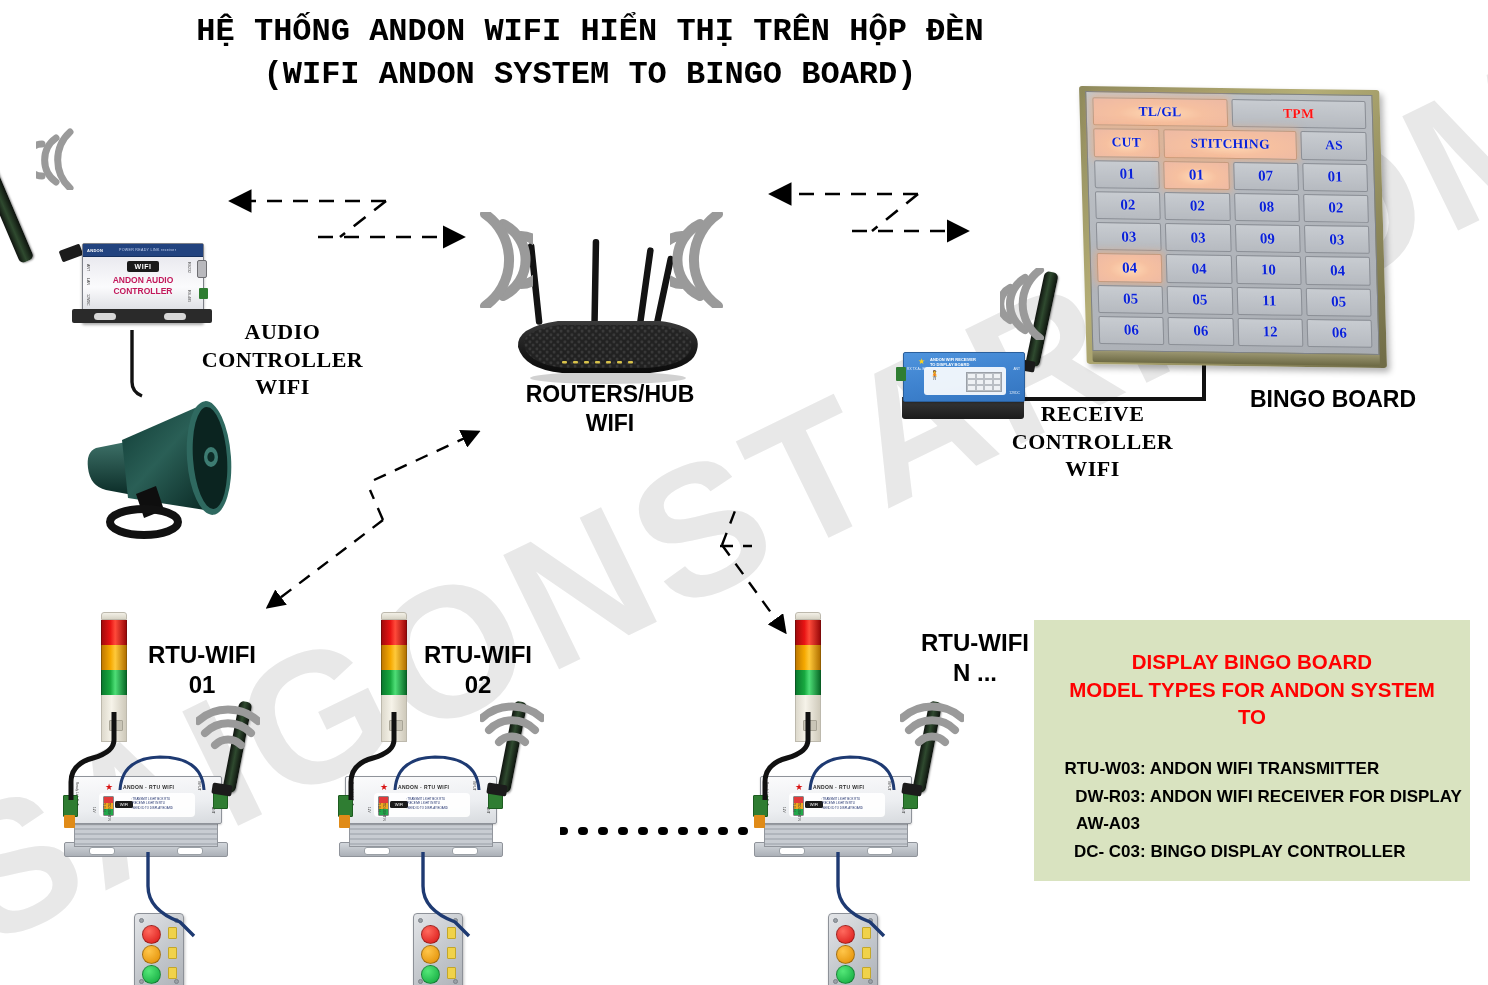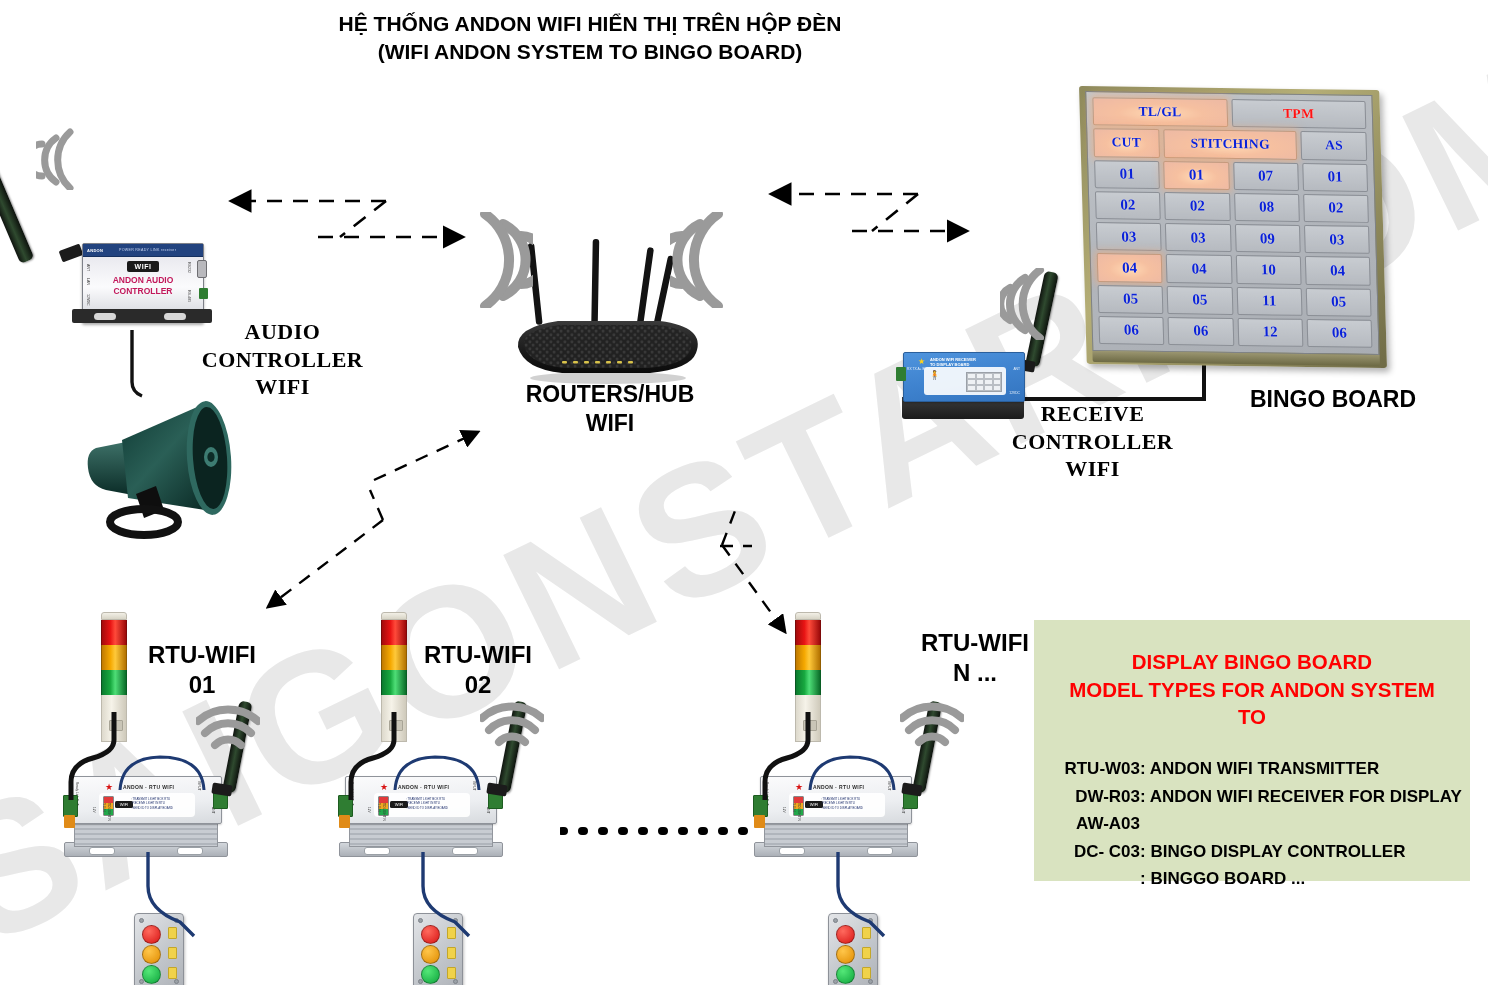--- a/index.html
+++ b/index.html
@@ -11,22 +11,22 @@
   #watermark{
     position:absolute;left:60px;top:120px;width:1400px;height:760px;
     display:flex;align-items:center;justify-content:center;
     font-family:"Liberation Sans",sans-serif;font-weight:700;
     font-size:185px;letter-spacing:6px;color:#e8e8e8;
     transform:rotate(-26deg);white-space:nowrap;z-index:0;user-select:none;
   }
 
   
   #title{left:0;top:10px;width:1180px;text-align:center;z-index:6;}
-  #title .line{font-weight:700;font-size:21px;color:#000;line-height:1.35;
-               font-family:Liberation Sans, sans-serif;}
+  #title .line{font-weight:700;font-size:32px;color:#000;line-height:1.35;
+               font-family:Liberation Mono, monospace;}
 
   
   .lbl{z-index:6;font-weight:700;color:#000;text-align:center;line-height:1.25;}
   .lbl.serif{font-family:"Liberation Serif",serif;font-size:22px;letter-spacing:.5px;}
   .lbl.sans{font-family:"Liberation Sans",sans-serif;font-size:22px;}
 
   
   .wifi{z-index:4;}
   .wifi svg{display:block;}
 
@@ -747,18 +747,14 @@
         <span style="width: 92px; flex: 0 0 auto;">DW-R03</span>
         <span>: ANDON WIFI RECEIVER FOR DISPLAY</span>
       </div>
       <div style="display: flex; font-family: &quot;Liberation Sans&quot;, sans-serif; font-weight: 700; font-size: 17px; line-height: 1.62; color: rgb(0, 0, 0);">
         <span style="width: 92px; flex: 0 0 auto;">AW-A03</span>
       </div>
       <div style="display: flex; font-family: &quot;Liberation Sans&quot;, sans-serif; font-weight: 700; font-size: 17px; line-height: 1.62; color: rgb(0, 0, 0);">
         <span style="width: 92px; flex: 0 0 auto;">DC- C03</span>
         <span>: BINGO DISPLAY CONTROLLER</span>
       </div>
-      <div style="display: flex; font-family: &quot;Liberation Sans&quot;, sans-serif; font-weight: 700; font-size: 17px; line-height: 1.62; color: rgb(0, 0, 0);">
-        <span style="width: 92px; flex: 0 0 auto;"></span>
-        <span>: BINGGO BOARD ...</span>
-      </div>
     </div>
 </div>
 
 </body></html>

